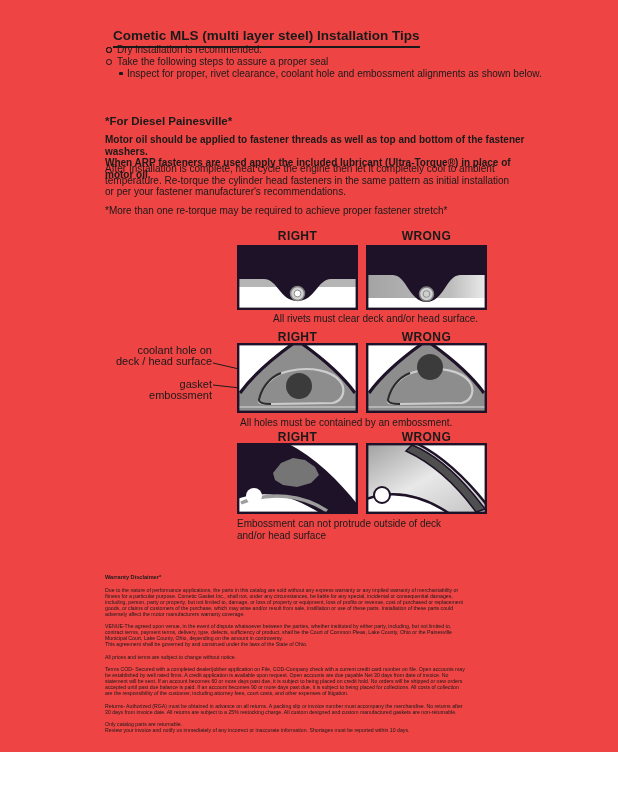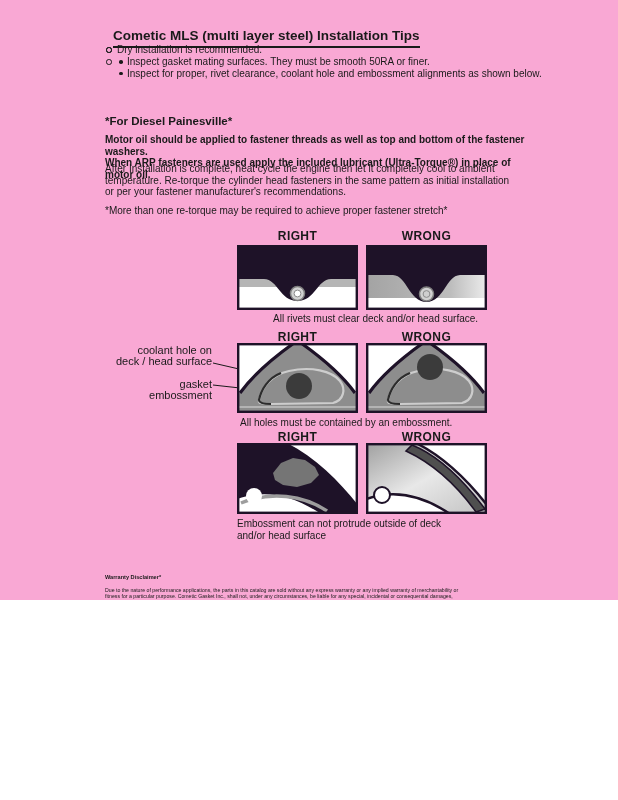--- a/index.html
+++ b/index.html
@@ -1,17 +1,17 @@
 <!DOCTYPE html>
 <html><head>
 <meta charset="utf-8">
 <style>
   html,body { margin:0; padding:0; background:#fff; }
   #page {
-    position:relative; width:618px; height:600px; background:#f9a8d4;
+    position:relative; width:618px; height:752px; background:#ef4444;
     font-family:"Liberation Sans", sans-serif; color:#1a1a1a; overflow:hidden;
   }
   .abs { position:absolute; }
 
   
   #title {
     left:113px; top:26px; font-size:13.5px; font-weight:bold;
     border-bottom:2px solid #1a1a1a; padding-bottom:3px; display:inline-block;
   }
 
@@ -65,24 +65,24 @@
   <div id="bullets" class="abs">
     <div class="bullet-line">
       <span class="o-circ"></span>
     </div>
     <div class="bullet-line">
       <span class="o-circ"></span>
       <span>Dry installation is recommended.</span>
     </div>
     <div class="bullet-line">
       <span class="o-circ"></span>
+      <span>Take the following steps to assure a proper seal</span>
     </div>
     <div class="sub-line">
       <span class="f-dot"></span>
-      <span>Inspect gasket mating surfaces.  They must be smooth 50RA or finer.</span>
     </div>
     <div class="sub-line">
       <span class="f-dot"></span>
       <span>Inspect for proper, rivet clearance, coolant hole and embossment alignments as shown below.</span>
     </div>
   </div>
 
   <div id="diesel-h" class="abs">*For Diesel Painesville*</div>
   <div id="dp1" class="abs body-para">Motor oil should be applied to fastener threads as well as top and bottom of the fastener washers.
 When ARP fasteners are used apply the included lubricant (Ultra-Torque®) in place of motor oil.</div>

